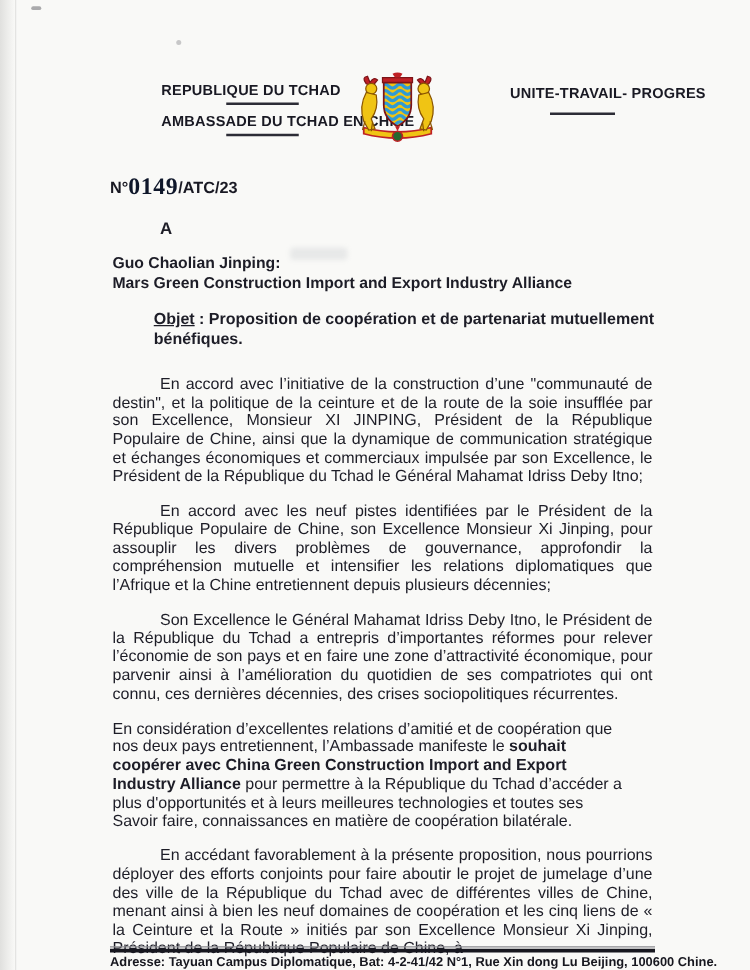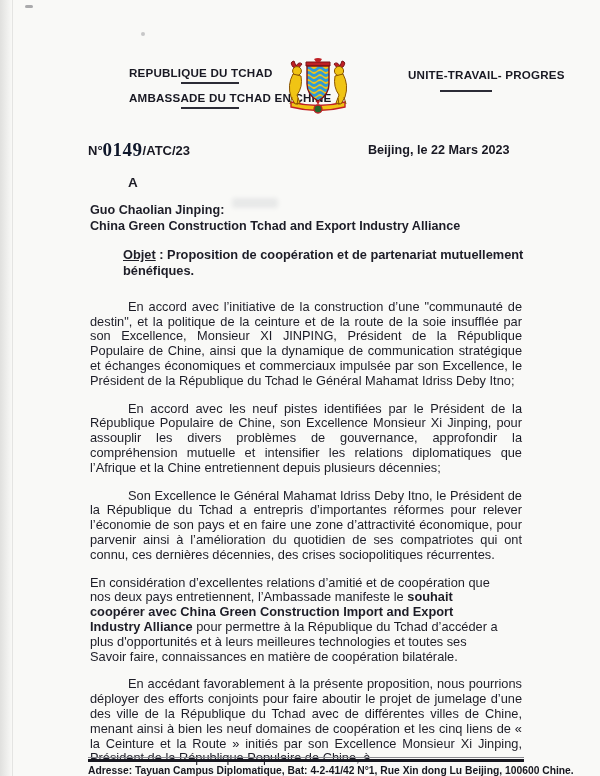--- a/index.html
+++ b/index.html
@@ -104,28 +104,27 @@
       <circle cx="35" cy="52" r="4" fill="#27682e" stroke="#bf2025" stroke-width="1.3"></circle>
     </svg>
   </div>
 
   <div class="lh-right">
     <div class="lh-line">UNITE-TRAVAIL- PROGRES</div>
     <div class="lh-rule"></div>
   </div>
 
   <div class="ref"><span>N°</span><span class="num" style="color:#0f172a">0149</span><span>/ATC/23</span></div>
-  <div class="date">Beijing, le 22 Mars 2023</div>
 
   <div class="content">
     <div class="salutation">A</div>
 
     <div class="addressee">
       <div>Guo Chaolian Jinping:</div>
-      <div>China Green Construction Tchad and Export Industry Alliance</div>
+      <div>Mars Green Construction Import and Export Industry Alliance</div>
     </div>
 
     <div class="objet"><span class="lbl">Objet</span><span> : </span><span>Proposition de coopération et de partenariat mutuellement bénéfiques.</span></div>
 
     <div class="paras">
       <p class="para">En accord avec l’initiative de la construction d’une "communauté de destin", et la politique de la ceinture et de la route de la soie insufflée par son Excellence, Monsieur XI JINPING, Président de la République Populaire de Chine, ainsi que la dynamique de communication stratégique et échanges économiques et commerciaux impulsée par son Excellence, le Président de la République du Tchad le Général Mahamat Idriss Deby Itno;</p>
       <p class="para">En accord avec les neuf pistes identifiées par le Président de la République Populaire de Chine, son Excellence Monsieur Xi Jinping, pour assouplir les divers problèmes de gouvernance, approfondir la compréhension mutuelle et intensifier les relations diplomatiques que l’Afrique et la Chine entretiennent depuis plusieurs décennies;</p>
       <p class="para">Son Excellence le Général Mahamat Idriss Deby Itno, le Président de la République du Tchad a entrepris d’importantes réformes pour relever l’économie de son pays et en faire une zone d’attractivité économique, pour parvenir ainsi à l’amélioration du quotidien de ses compatriotes qui ont connu, ces dernières décennies, des crises sociopolitiques récurrentes.</p>
       <p class="para noindent"><span>En considération d’excellentes relations d’amitié et de coopération que nos deux pays entretiennent, l’Ambassade manifeste le </span><b>souhait coopérer avec China Green Construction Import and Export Industry Alliance</b><span> pour permettre à la République du Tchad d’accéder a plus d'opportunités et à leurs meilleures technologies et toutes ses Savoir faire, connaissances en matière de coopération bilatérale.</span></p>
       <p class="para">En accédant favorablement à la présente proposition, nous pourrions déployer des efforts conjoints pour faire aboutir le projet de jumelage d’une des ville de la République du Tchad avec de différentes villes de Chine, menant ainsi à bien les neuf domaines de coopération et les cinq liens de « la Ceinture et la Route » initiés par son Excellence Monsieur Xi Jinping, Président de la République Populaire de Chine, à</p>

